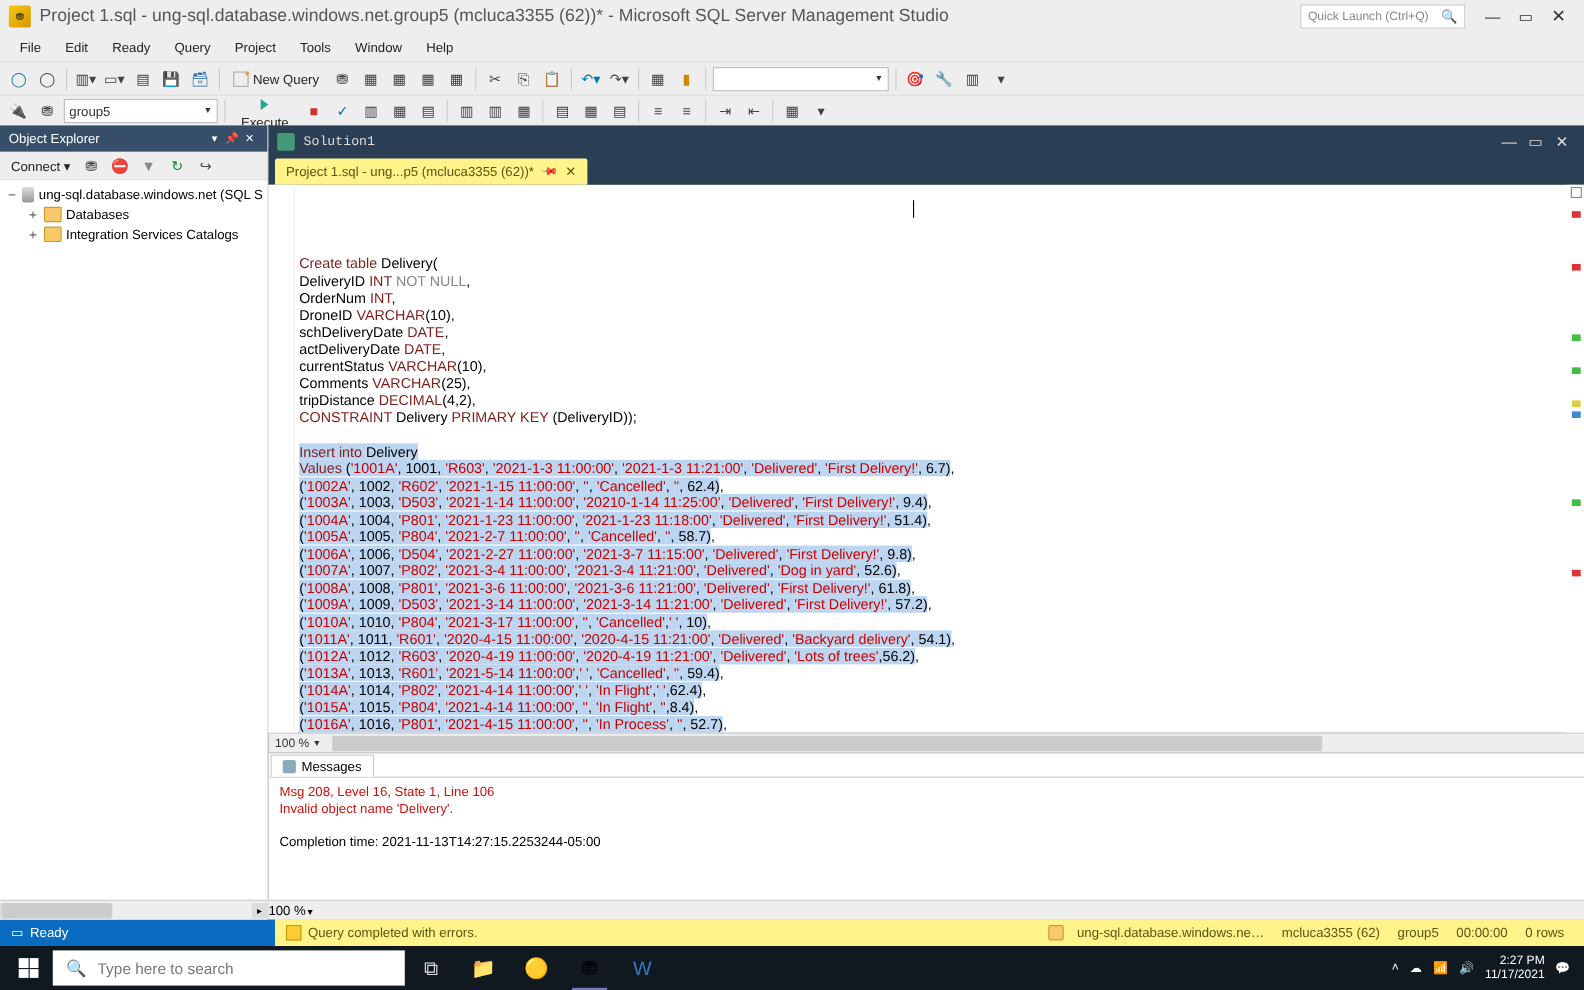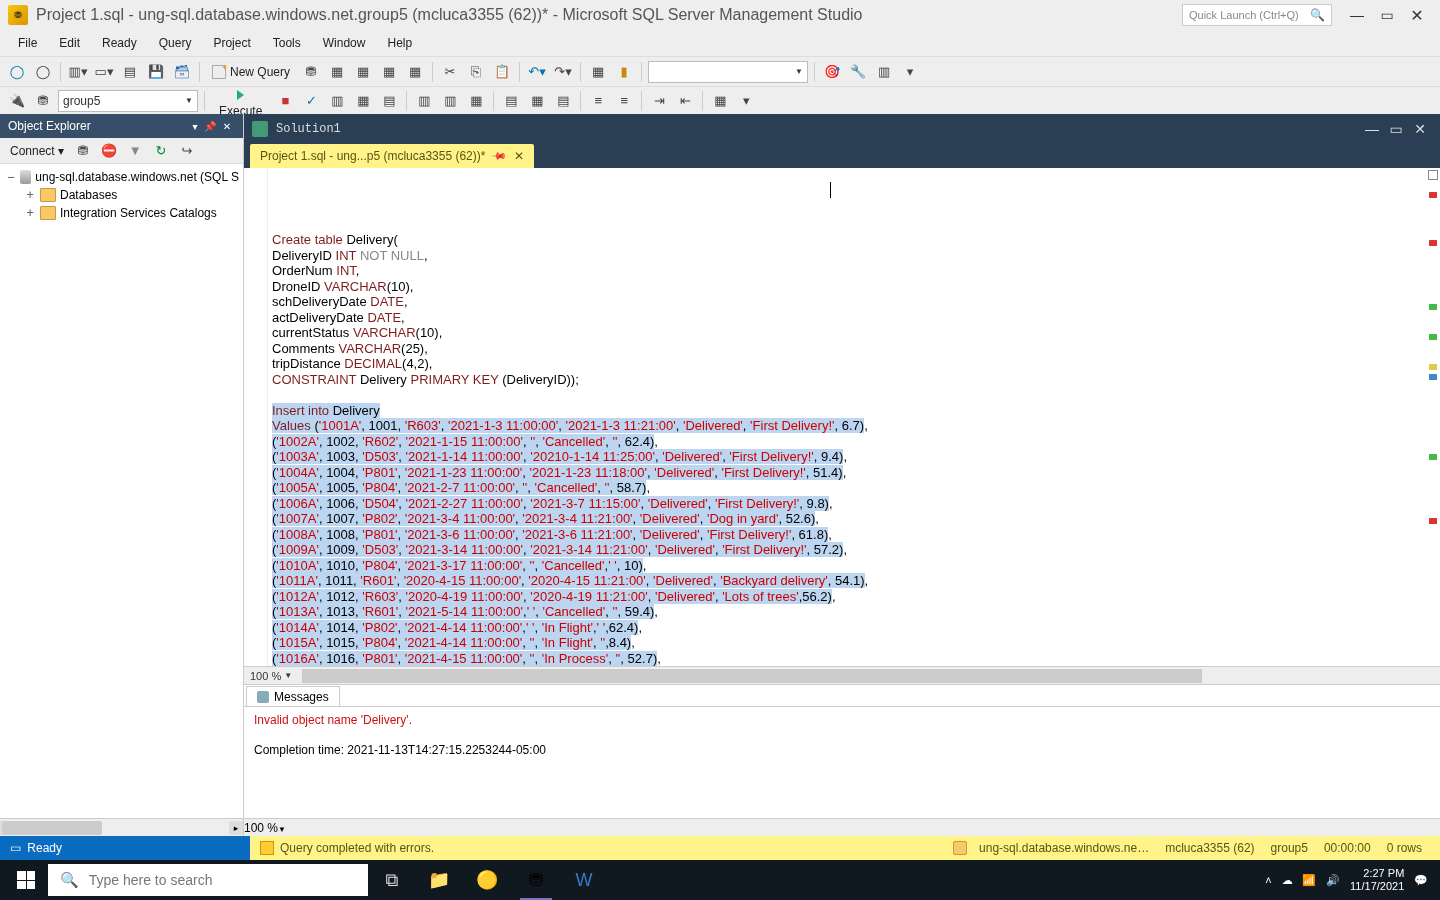--- a/index.html
+++ b/index.html
@@ -310,20 +310,21 @@
     </div>
 
     <div class="messages-panel" style="flex:1;">
       <div class="msg-tabbar">
         <div class="msg-tab">
           <div class="icon"></div>
           <span>Messages</span>
         </div>
       </div>
       <div class="msg-content">
+        <div class="err">Msg 208, Level 16, State 1, Line 106</div>
         <div class="err">Invalid object name 'Delivery'.</div>
         <br>
         <div>Completion time: 2021-11-13T14:27:15.2253244-05:00</div>
       </div>
       <div class="msg-zoom">
         <div class="zoom"><span>100 %</span><span style="font-size:8px;">▼</span></div>
       </div>
     </div>
   </div>
 </div>

